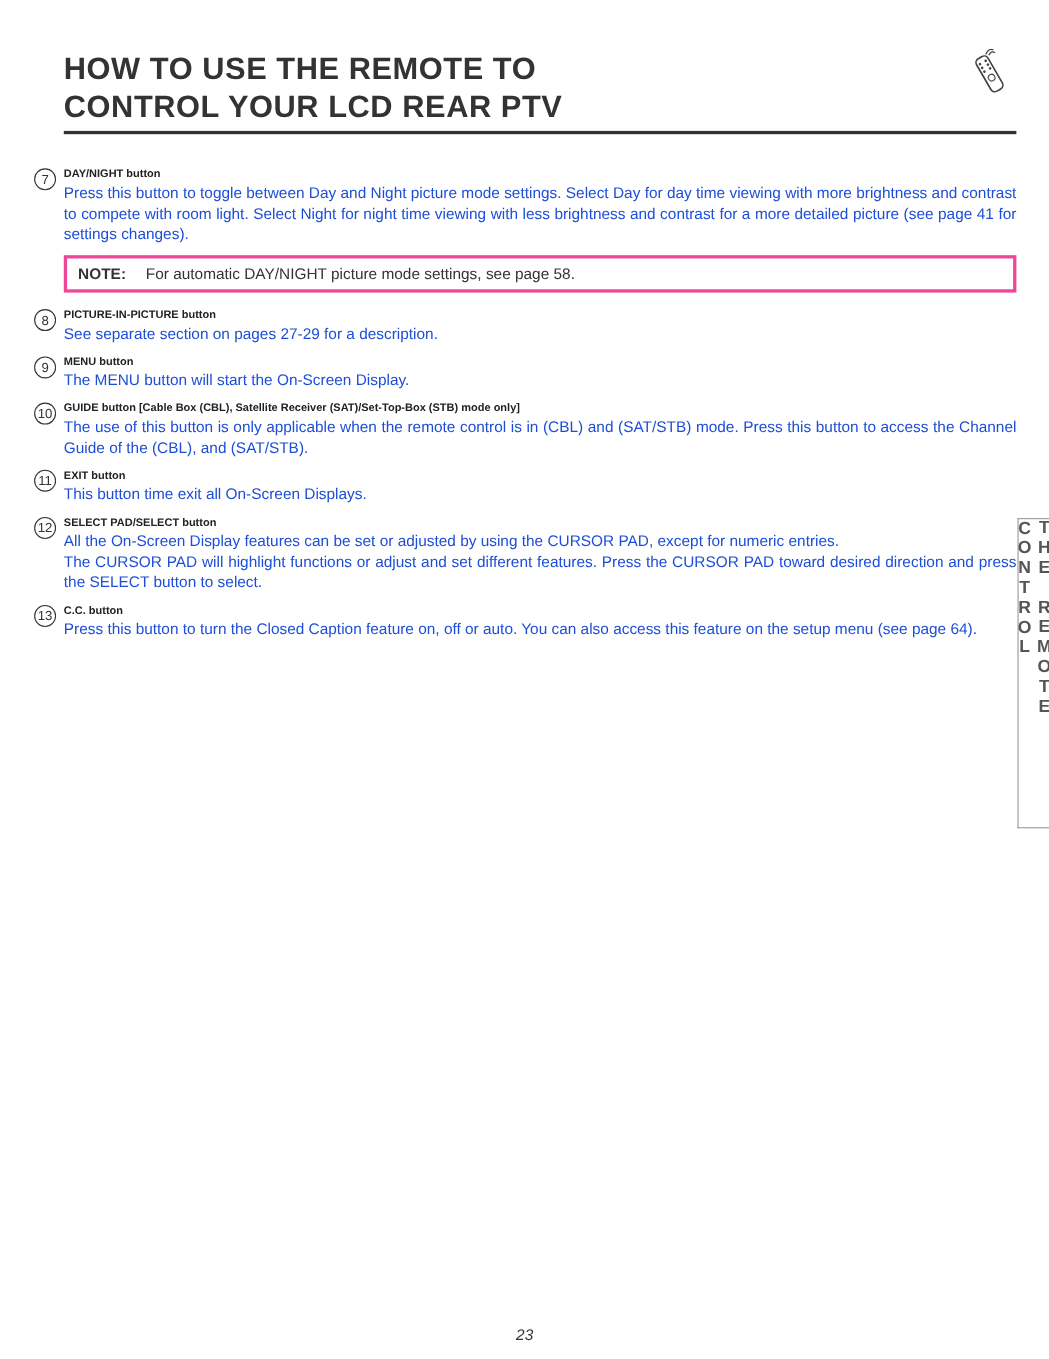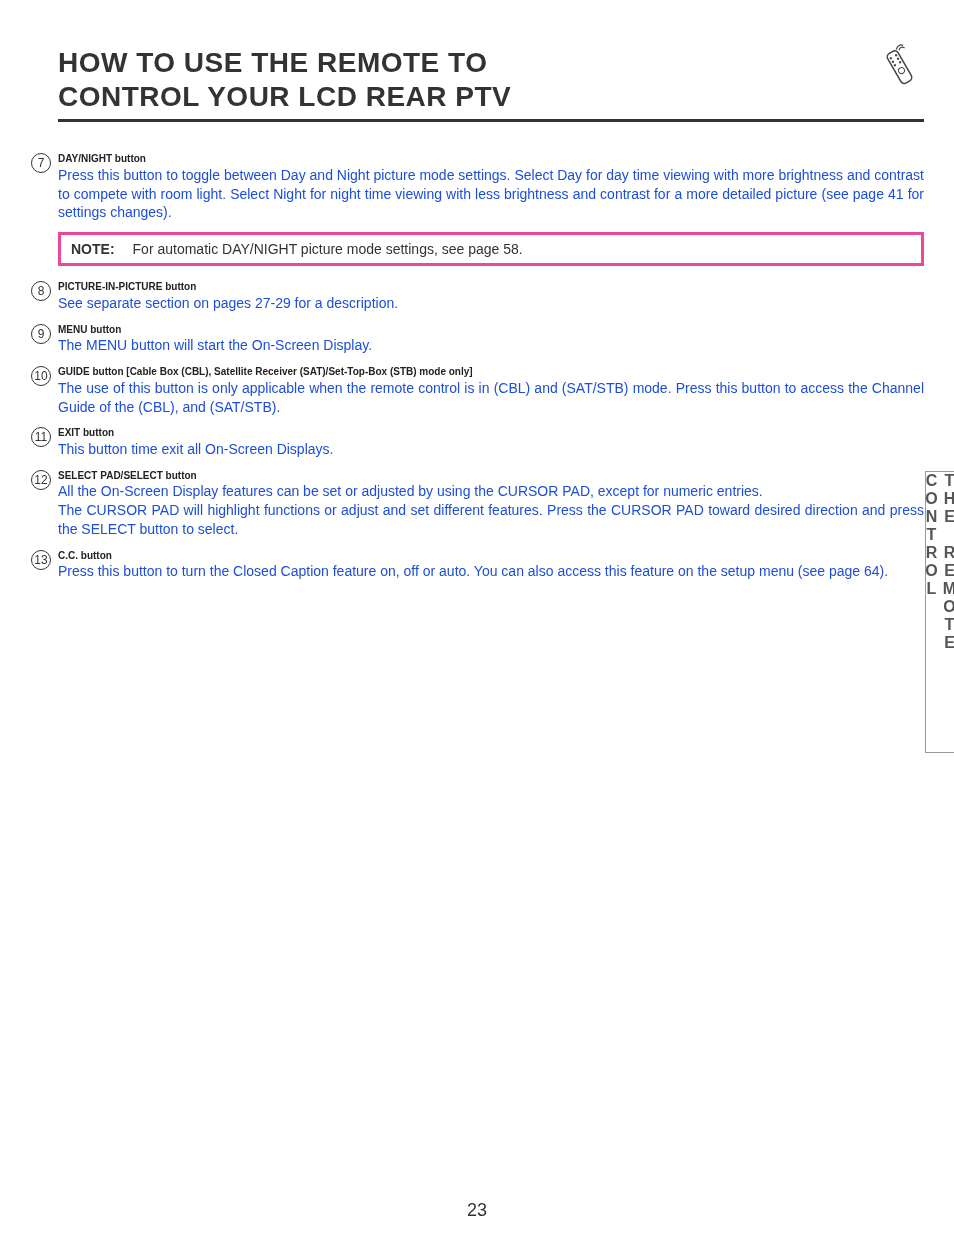--- a/index.html
+++ b/index.html
@@ -113,22 +113,23 @@
     font-size: 16px;
     letter-spacing: 1px;
     color: #555;
   }
   .page-number {
     position: absolute;
     bottom: 30px;
     left: 0;
     right: 0;
     text-align: center;
-    font-size: 18px;
+    font-size: 14px;
     color: #333;
+    font-style: italic;
   }
 </style>
 </head>
 <body>
 
 <div class="page">
 
   <div class="title-block">
     <div class="title-line">HOW TO USE THE REMOTE TO</div>
     <div class="title-line">CONTROL YOUR LCD REAR PTV</div>

